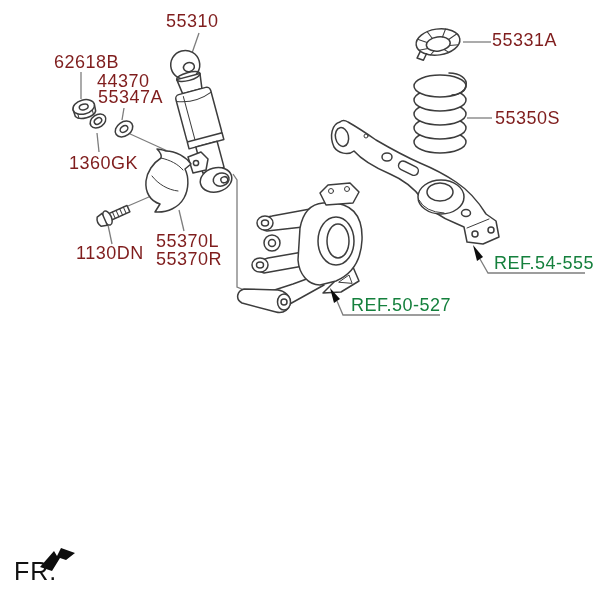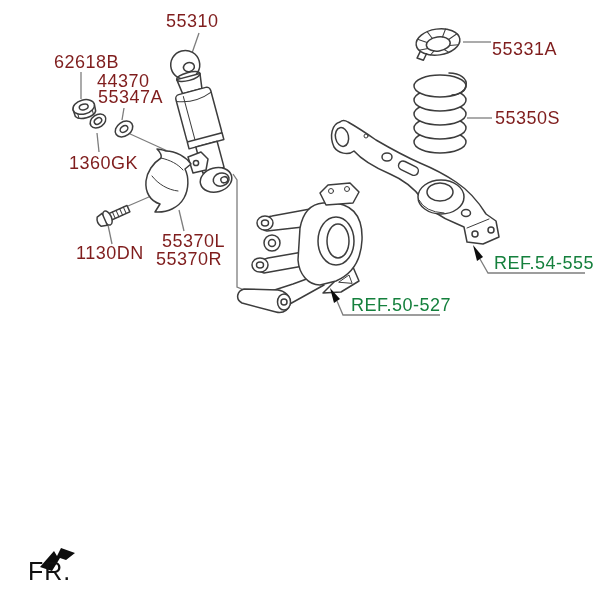--- a/index.html
+++ b/index.html
@@ -165,23 +165,23 @@
     </g>
 
     <polygon class="blk" points="40,567 54,551 57,556 61,548 75,553 66,560 60,558 52,571"></polygon>
   </svg>
 
   <div class="lbl" style="left:166px;top:12px">55310</div>
   <div class="lbl" style="left:54px;top:53px">62618B</div>
   <div class="lbl" style="left:97px;top:72px">44370</div>
   <div class="lbl" style="left:98px;top:88px">55347A</div>
   <div class="lbl" style="left:69px;top:154px">1360GK</div>
-  <div class="lbl" style="left:162px;top:232px">55370L</div>
+  <div class="lbl" style="left:156px;top:232px">55370L</div>
   <div class="lbl" style="left:156px;top:250px">55370R</div>
   <div class="lbl" style="left:76px;top:244px">1130DN</div>
-  <div class="lbl" style="left:492px;top:40px">55331A</div>
+  <div class="lbl" style="left:492px;top:31px">55331A</div>
   <div class="lbl" style="left:495px;top:109px">55350S</div>
 
   <div class="lbl ref" style="left:494px;top:254px">REF.54-555</div>
   <div class="lbl ref" style="left:351px;top:296px">REF.50-527</div>
 
-  <div class="lbl fr" style="left:28px;top:562px">FR.</div>
+  <div class="lbl fr" style="left:14px;top:562px">FR.</div>
 </div>
 
 </body></html>

